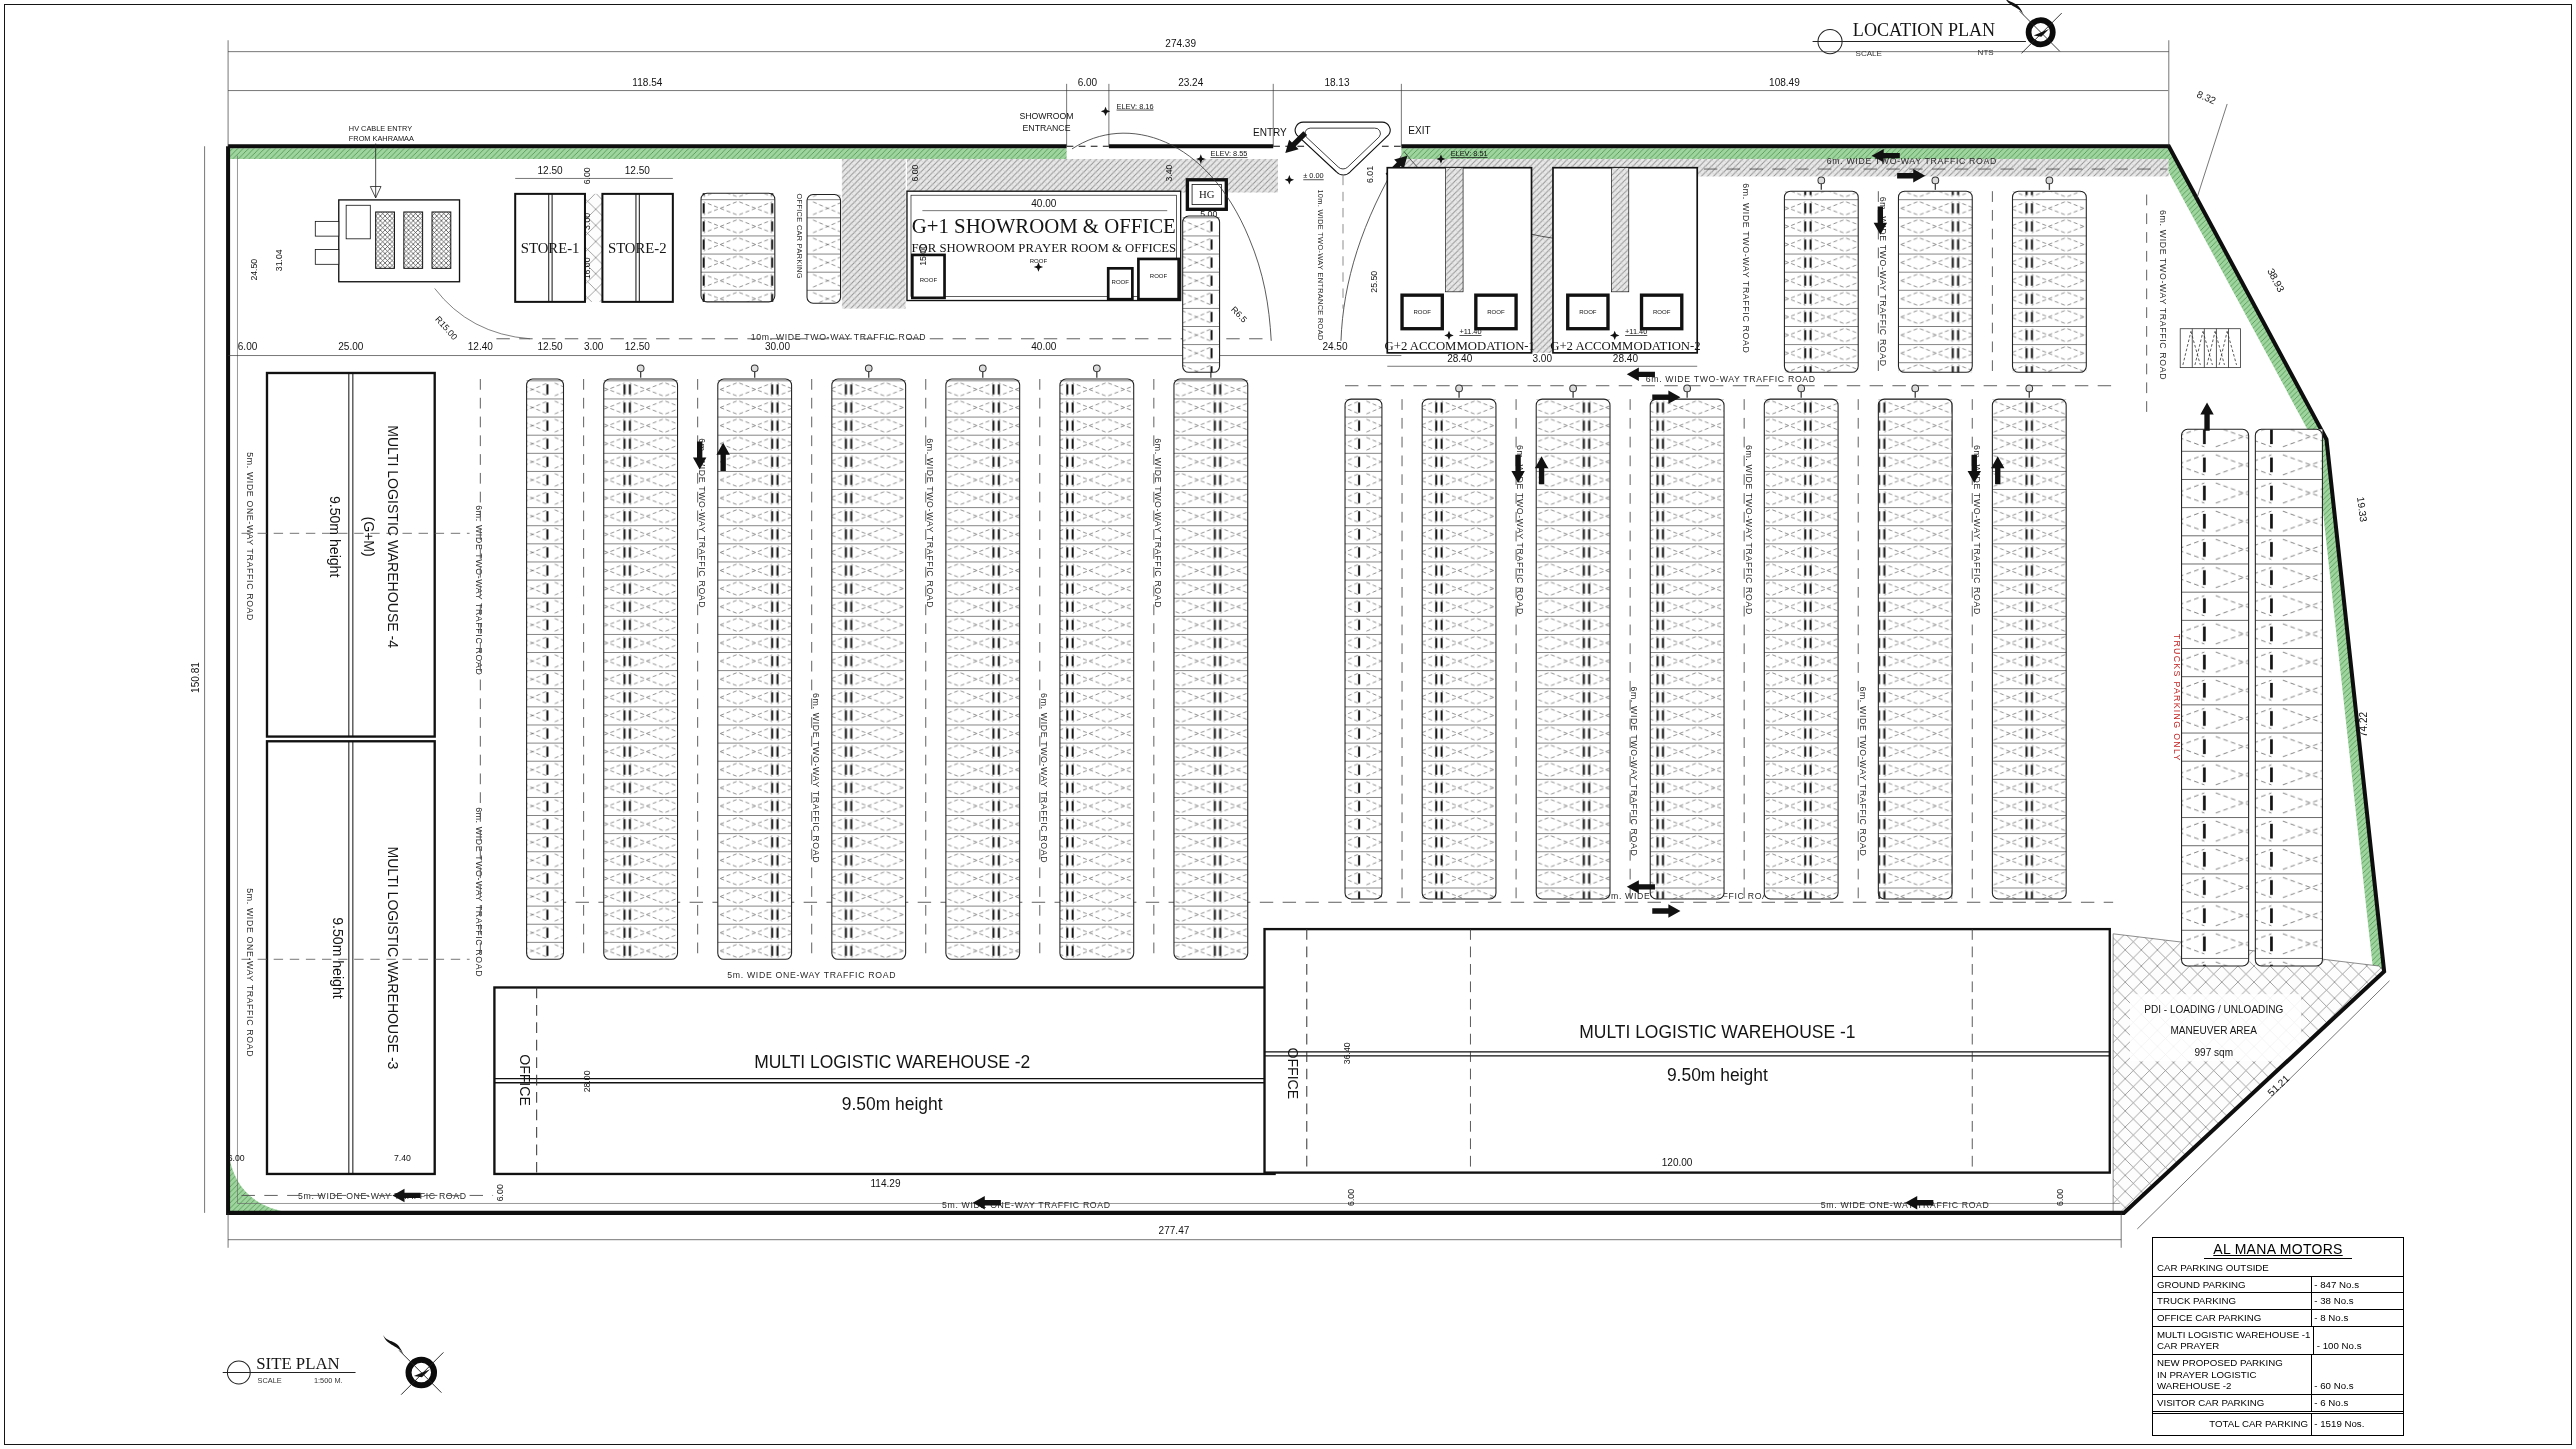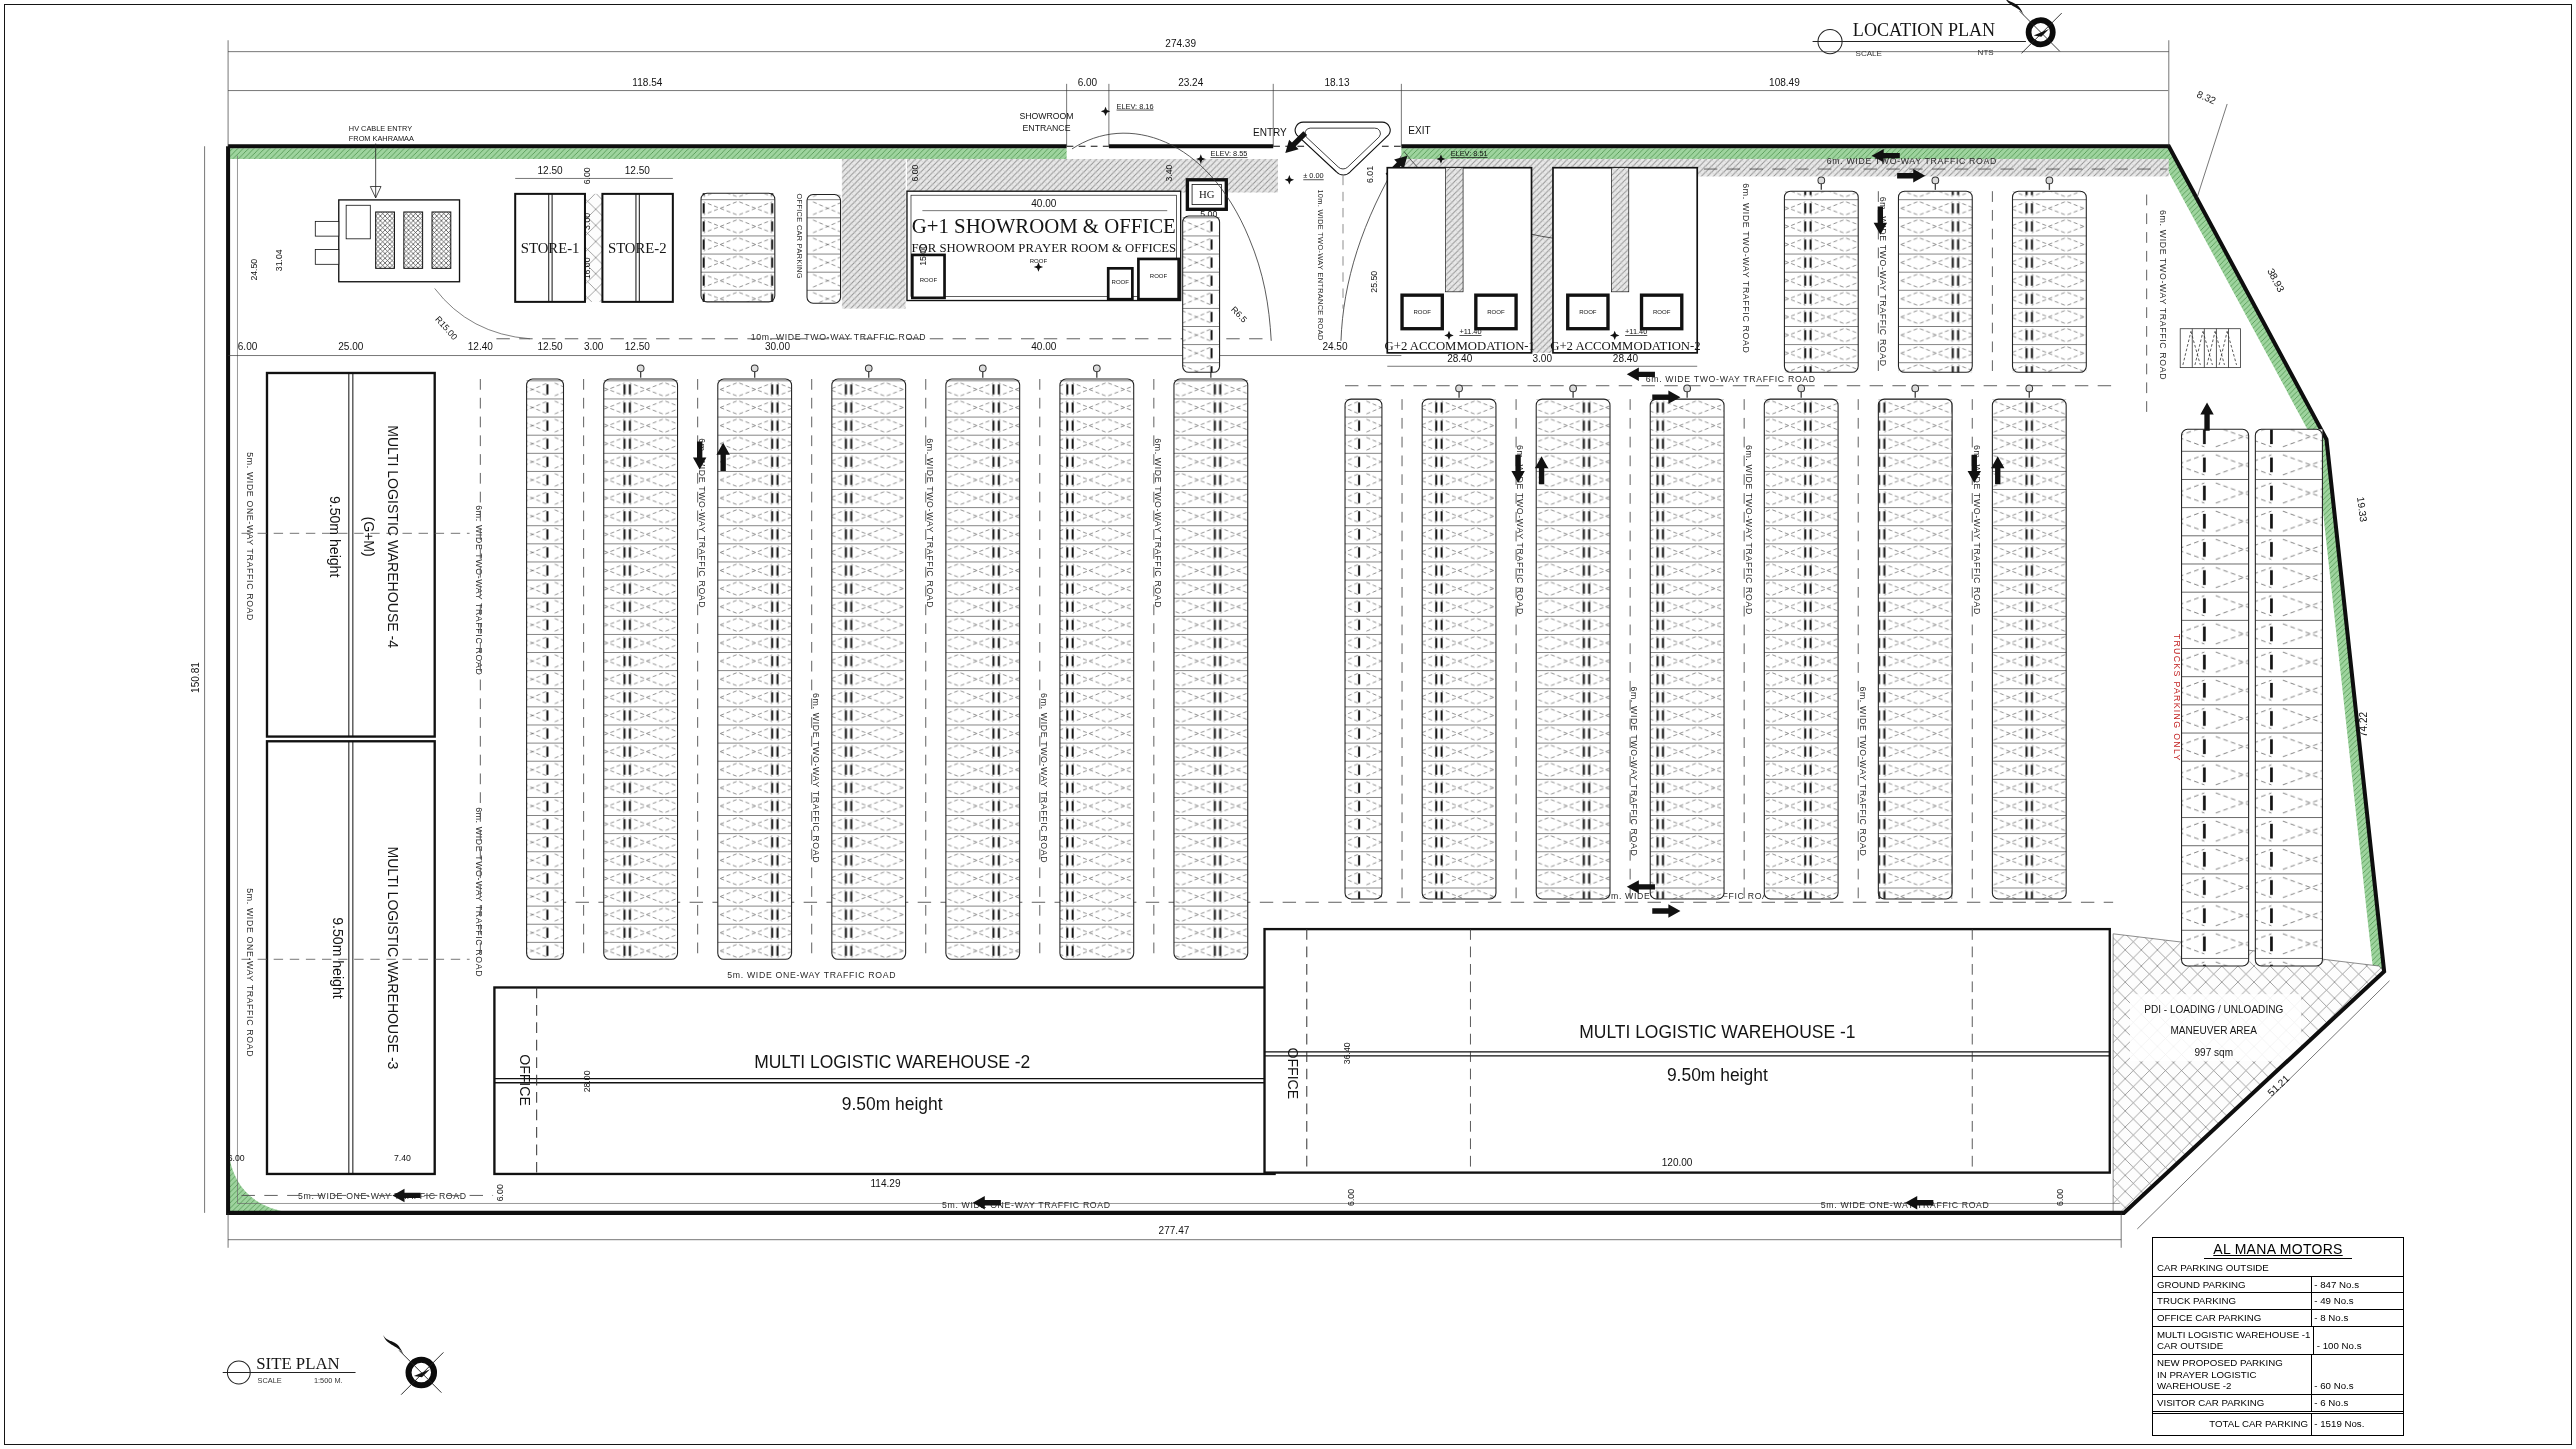--- a/index.html
+++ b/index.html
@@ -505,32 +505,32 @@
   <div class="pt-row">
     <div class="pt-l">
         <div>GROUND  PARKING</div>
       </div>
     <div class="pt-v">-  847 No.s</div>
   </div>
   <div class="pt-row">
     <div class="pt-l">
         <div>TRUCK  PARKING</div>
       </div>
-    <div class="pt-v">-  49 No.s</div>
+    <div class="pt-v">-  38 No.s</div>
   </div>
   <div class="pt-row">
     <div class="pt-l">
         <div>OFFICE CAR PARKING</div>
       </div>
     <div class="pt-v">-  8 No.s</div>
   </div>
   <div class="pt-row">
     <div class="pt-l">
       <div>MULTI LOGISTIC WAREHOUSE -1</div>
-      <div>CAR OUTSIDE</div>
+      <div>CAR PRAYER</div>
     </div>
     <div class="pt-v">-  100 No.s</div>
   </div>
   <div class="pt-row">
     <div class="pt-l">
       <div>NEW PROPOSED PARKING</div>
       <div>IN PRAYER LOGISTIC</div>
       <div>WAREHOUSE -2</div>
     </div>
     <div class="pt-v">-  60 No.s</div>

